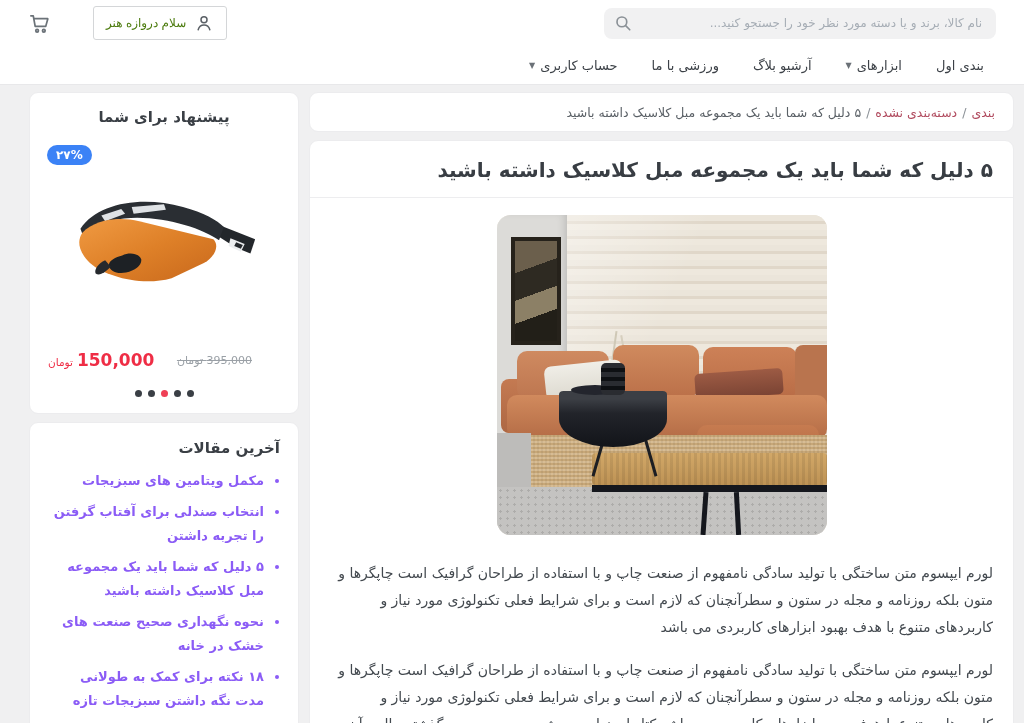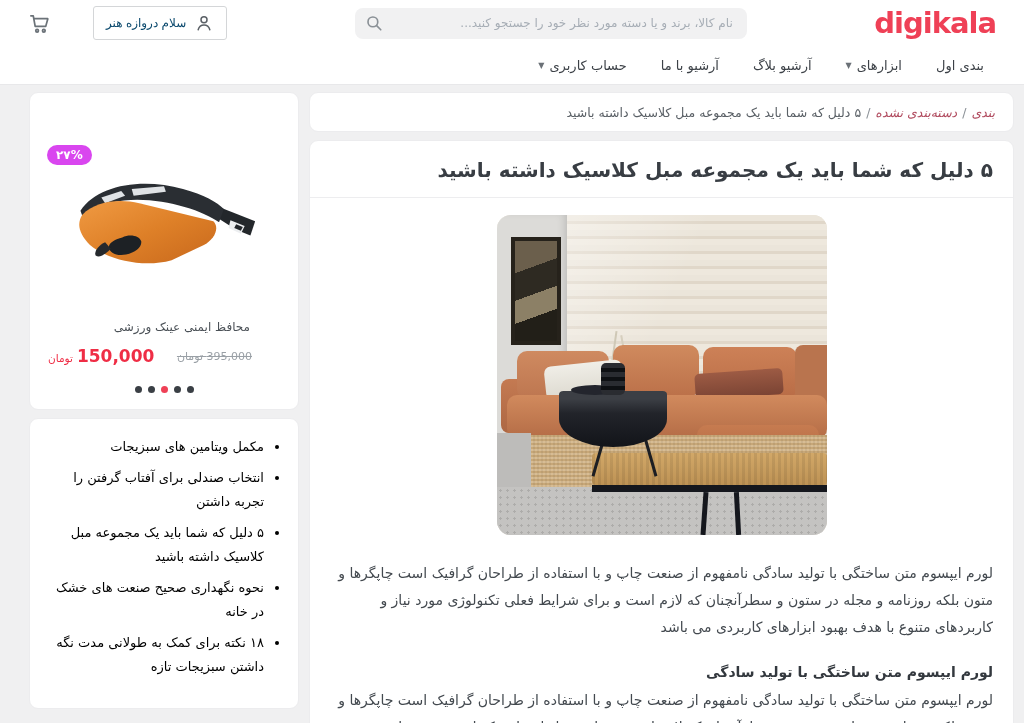--- a/index.html
+++ b/index.html
@@ -23,37 +23,37 @@
     background:#f1f1f2; border-radius:8px;
     padding:0 14px 0 36px; font-size:12px; color:#555;
     font-family:"DejaVu Sans", sans-serif; text-align:right; direction:rtl;
   }
   .searchbox input::placeholder { color:#a6adb5; }
   .search-ico { position:absolute; left:10px; top:6px; width:18px; height:18px; }
   .left-group { display:flex; align-items:center; gap:42px; }
   .user-btn {
     display:flex; align-items:center; gap:8px;
     border:1px solid #d4d6d8; border-radius:3px;
-    padding:6px 12px; font-size:12px; color:#0c4a6e;
+    padding:6px 12px; font-size:12px; color:#4d7c0f;
     background:#fff; cursor:pointer;
   }
   .navbar {
     height:39px; display:flex; align-items:center; gap:34px;
     padding:0 40px; border-bottom:1px solid #e8e8ea; background:#fff;
   }
   .nav-item { font-size:13px; color:#3c4147; display:flex; align-items:center; gap:5px; cursor:pointer; }
   .caret { font-size:8px; color:#6b7177; }
   
   .page { display:flex; gap:10px; padding:7px 10px 0 29px; align-items:flex-start; }
   .main-col { width:705px; display:flex; flex-direction:column; gap:8px; }
   .side-col { width:270px; display:flex; flex-direction:column; gap:8px; }
   .card { background:#fff; border-radius:9px; border:1px solid #ececee; }
   
   .breadcrumb { height:40px; display:flex; align-items:center; gap:5px; padding:0 18px; font-size:12.5px; }
-  .crumb-link { color:#b04a5e; cursor:pointer;font-style:italic; }
+  .crumb-link { color:#b04a5e; cursor:pointer; }
   .crumb-sep { color:#8b9197; }
   .crumb-current { color:#5a6066; }
   
   .article-card { padding-bottom:20px; overflow:hidden; }
   .article-title { font-size:20px; font-weight:bold; color:#383d43; padding:17px 20px 15px; }
   .article-divider { height:1px; background:#ededef; }
   .hero-wrap { display:flex; justify-content:center; padding:17px 0 25px; }
   .room { position:relative; width:330px; height:320px; border-radius:14px; overflow:hidden; background:#e7e1d6; }
   .room > div { position:absolute; }
   .wall { inset:0;
@@ -103,45 +103,44 @@
   .book { right:10px; top:244px; width:76px; height:20px; background:linear-gradient(#f4f3ef,#dddcd6);
     transform:skewX(-32deg) rotate(-3deg); border-radius:2px; box-shadow:-24px 4px 0 -6px rgba(255,255,255,.85); }
   .article-body { padding:0 20px; }
   .article-body p { font-size:14px; line-height:27px; color:#43494f; margin:0 0 16px; }
   .article-body h3 { font-size:14px; font-weight:bold; color:#33383e; margin:18px 0 2px; line-height:26px; }
   
   .suggest-card { position:relative; padding:15px 0 16px; }
   .suggest-title { text-align:center; font-size:15px; font-weight:bold; color:#3a3f45; }
   .discount-badge {
     position:absolute; left:17px; top:52px;
-    background:#d946ef; color:#fff; font-size:12px; font-weight:bold;
+    background:#3b82f6; color:#fff; font-size:12px; font-weight:bold;
     border-radius:12px; padding:3px 9px; direction:ltr;
   }
   .glasses-wrap { display:flex; justify-content:center; margin:44px 0 18px; }
   .product-name { font-size:12px; color:#4b5157; padding:0 48px 0 20px; text-align:right; }
   .price-row { display:flex; justify-content:space-between; align-items:center; padding:12px 46px 0 18px; }
   .old-price { font-size:11px; color:#9aa0a6; text-decoration:line-through; }
   .new-price { color:#ef2d45; font-weight:bold; font-size:17px; display:flex; align-items:baseline; gap:4px; }
   .new-price .cur { font-size:10.5px; font-weight:normal; }
   .dots { display:flex; justify-content:center; gap:6px; margin-top:20px; }
   .dot { width:7px; height:7px; border-radius:50%; background:#3a3f45; cursor:pointer; }
   .dot.active { background:#ef4056; }
   .articles-card { padding:16px 18px 22px; }
   .articles-title { font-size:15px; font-weight:bold; color:#3a3f45; margin-bottom:12px; }
   .articles-list { list-style:disc; padding-right:16px; }
-  .articles-list li { color:#000000; font-size:13px; line-height:24px; margin-bottom:7px; cursor:pointer; }
+  .articles-list li { color:#8b5cf6; font-size:13px; line-height:24px; margin-bottom:7px; cursor:pointer;font-weight:bold; }
   
   .icon { display:inline-block; }
 </style>
 </head>
 <body>
 
 <div class="header">
   <div class="topbar">
-    <div class="logo">digikala</div>
     <div class="searchbox">
       <input type="text" placeholder="نام کالا، برند و یا دسته مورد نظر خود را جستجو کنید..." style="">
       <svg class="search-ico" viewBox="0 0 24 24" fill="none" stroke="#8a9096" stroke-width="2.2" stroke-linecap="round">
         <circle cx="10.5" cy="10.5" r="6.5"></circle>
           <line x1="15.5" y1="15.5" x2="21" y2="21"></line>
       </svg>
     </div>
     <div class="left-group">
       <button class="user-btn">
         <svg class="icon" width="20" height="20" viewBox="0 0 24 24" fill="none" stroke="#5a6066" stroke-width="1.8" stroke-linecap="round">
@@ -168,21 +167,21 @@
         <span>ابزارهای</span>
         <span class="caret">▼</span>
       </span>
 
       <span class="nav-item">
         <span>آرشیو بلاگ</span>
 
       </span>
 
       <span class="nav-item">
-        <span>آرشیو با ما</span>
+        <span>ورزشی با ما</span>
 
       </span>
 
       <span class="nav-item">
         <span>حساب کاربری</span>
         <span class="caret">▼</span>
       </span>
     </nav>
 </div>
 
@@ -229,29 +228,29 @@
           <div class="table-leg1"></div>
           <div class="table-leg2"></div>
           <div class="table-bowl"></div>
           <div class="tray"></div>
           <div class="vase"></div>
         </div>
       </div>
 
       <div class="article-body">
         <p>لورم ایپسوم متن ساختگی با تولید سادگی نامفهوم از صنعت چاپ و با استفاده از طراحان گرافیک است چاپگرها و متون بلکه روزنامه و مجله در ستون و سطرآنچنان که لازم است و برای شرایط فعلی تکنولوژی مورد نیاز و کاربردهای متنوع با هدف بهبود ابزارهای کاربردی می باشد</p>
-        <h3>لورم ایپسوم متن ساختگی با تولید سادگی</h3>
         <p>لورم ایپسوم متن ساختگی با تولید سادگی نامفهوم از صنعت چاپ و با استفاده از طراحان گرافیک است چاپگرها و متون بلکه روزنامه و مجله در ستون و سطرآنچنان که لازم است و برای شرایط فعلی تکنولوژی مورد نیاز و کاربردهای متنوع با هدف بهبود ابزارهای کاربردی می باشد کتابهای زیادی در شصت و سه درصد گذشته حال و آینده شناخت فراوان جامعه و متخصصان را می طلبد</p>
 
       </div>
     </div>
   </div>
 
   <div class="side-col">
     <div class="card suggest-card">
+      <div class="suggest-title">پیشنهاد برای شما</div>
       <div class="discount-badge">۲۷%</div>
 
       <div class="glasses-wrap">
         <svg width="192" height="150" viewBox="0 0 200 158">
           <defs>
             <linearGradient id="lensG" x1="0" y1="0" x2="1" y2="1">
               <stop offset="0" stop-color="#f09a42"></stop>
               <stop offset="0.5" stop-color="#de8028"></stop>
               <stop offset="1" stop-color="#c8681c"></stop>
             </linearGradient>
@@ -261,21 +260,20 @@
           <path d="M176 76 l7 3 -2 4 -7 -3 z" fill="#23272b"></path>
           <path d="M12 62 C30 34 78 27 120 39 C142 45 156 53 163 60 L158 74 C140 61 96 47 58 51 C36 53 22 62 16 73 Z" fill="#2a2e33"></path>
           <path d="M34 48 l21 -7 4 5 -21 8 z" fill="#dfe2e5"></path>
           <path d="M66 39 l34 -3 2 6 -34 4 z" fill="#dfe2e5"></path>
           <path d="M14 66 C28 52 52 49 74 54 L152 73 C159 80 153 92 142 98 L108 114 C76 123 38 112 22 98 C10 86 8 75 14 66 Z" fill="url(#lensG)"></path>
           <path d="M56 90 C64 86 74 88 76 94 C77 100 70 106 60 108 C50 110 42 106 42 100 C42 95 49 92 56 90 Z" fill="#1d2125"></path>
           <path d="M44 102 C38 108 32 112 28 109 C26 105 31 98 38 95 Z" fill="#26292d"></path>
         </svg>
       </div>
 
-      <div class="product-name">محافظ ایمنی عینک ورزشی</div>
 
       <div class="price-row">
         <span class="old-price">
           <span>395,000</span>
           <span>تومان</span>
         </span>
         <span class="new-price">
           <span>150,000</span>
           <span class="cur">تومان</span>
         </span>
@@ -284,20 +282,21 @@
       <div class="dots" id="carousel-dots">
           <span class="dot"></span>
           <span class="dot"></span>
           <span class="dot active"></span>
           <span class="dot"></span>
           <span class="dot"></span>
         </div>
     </div>
 
     <div class="card articles-card">
+      <div class="articles-title">آخرین مقالات</div>
       <ul class="articles-list">
 
           <li>مکمل ویتامین های سبزیجات</li>
 
           <li>انتخاب صندلی برای آفتاب گرفتن را تجربه داشتن</li>
 
           <li>۵ دلیل که شما باید یک مجموعه مبل کلاسیک داشته باشید</li>
 
           <li>نحوه نگهداری صحیح صنعت های خشک در خانه</li>
 

